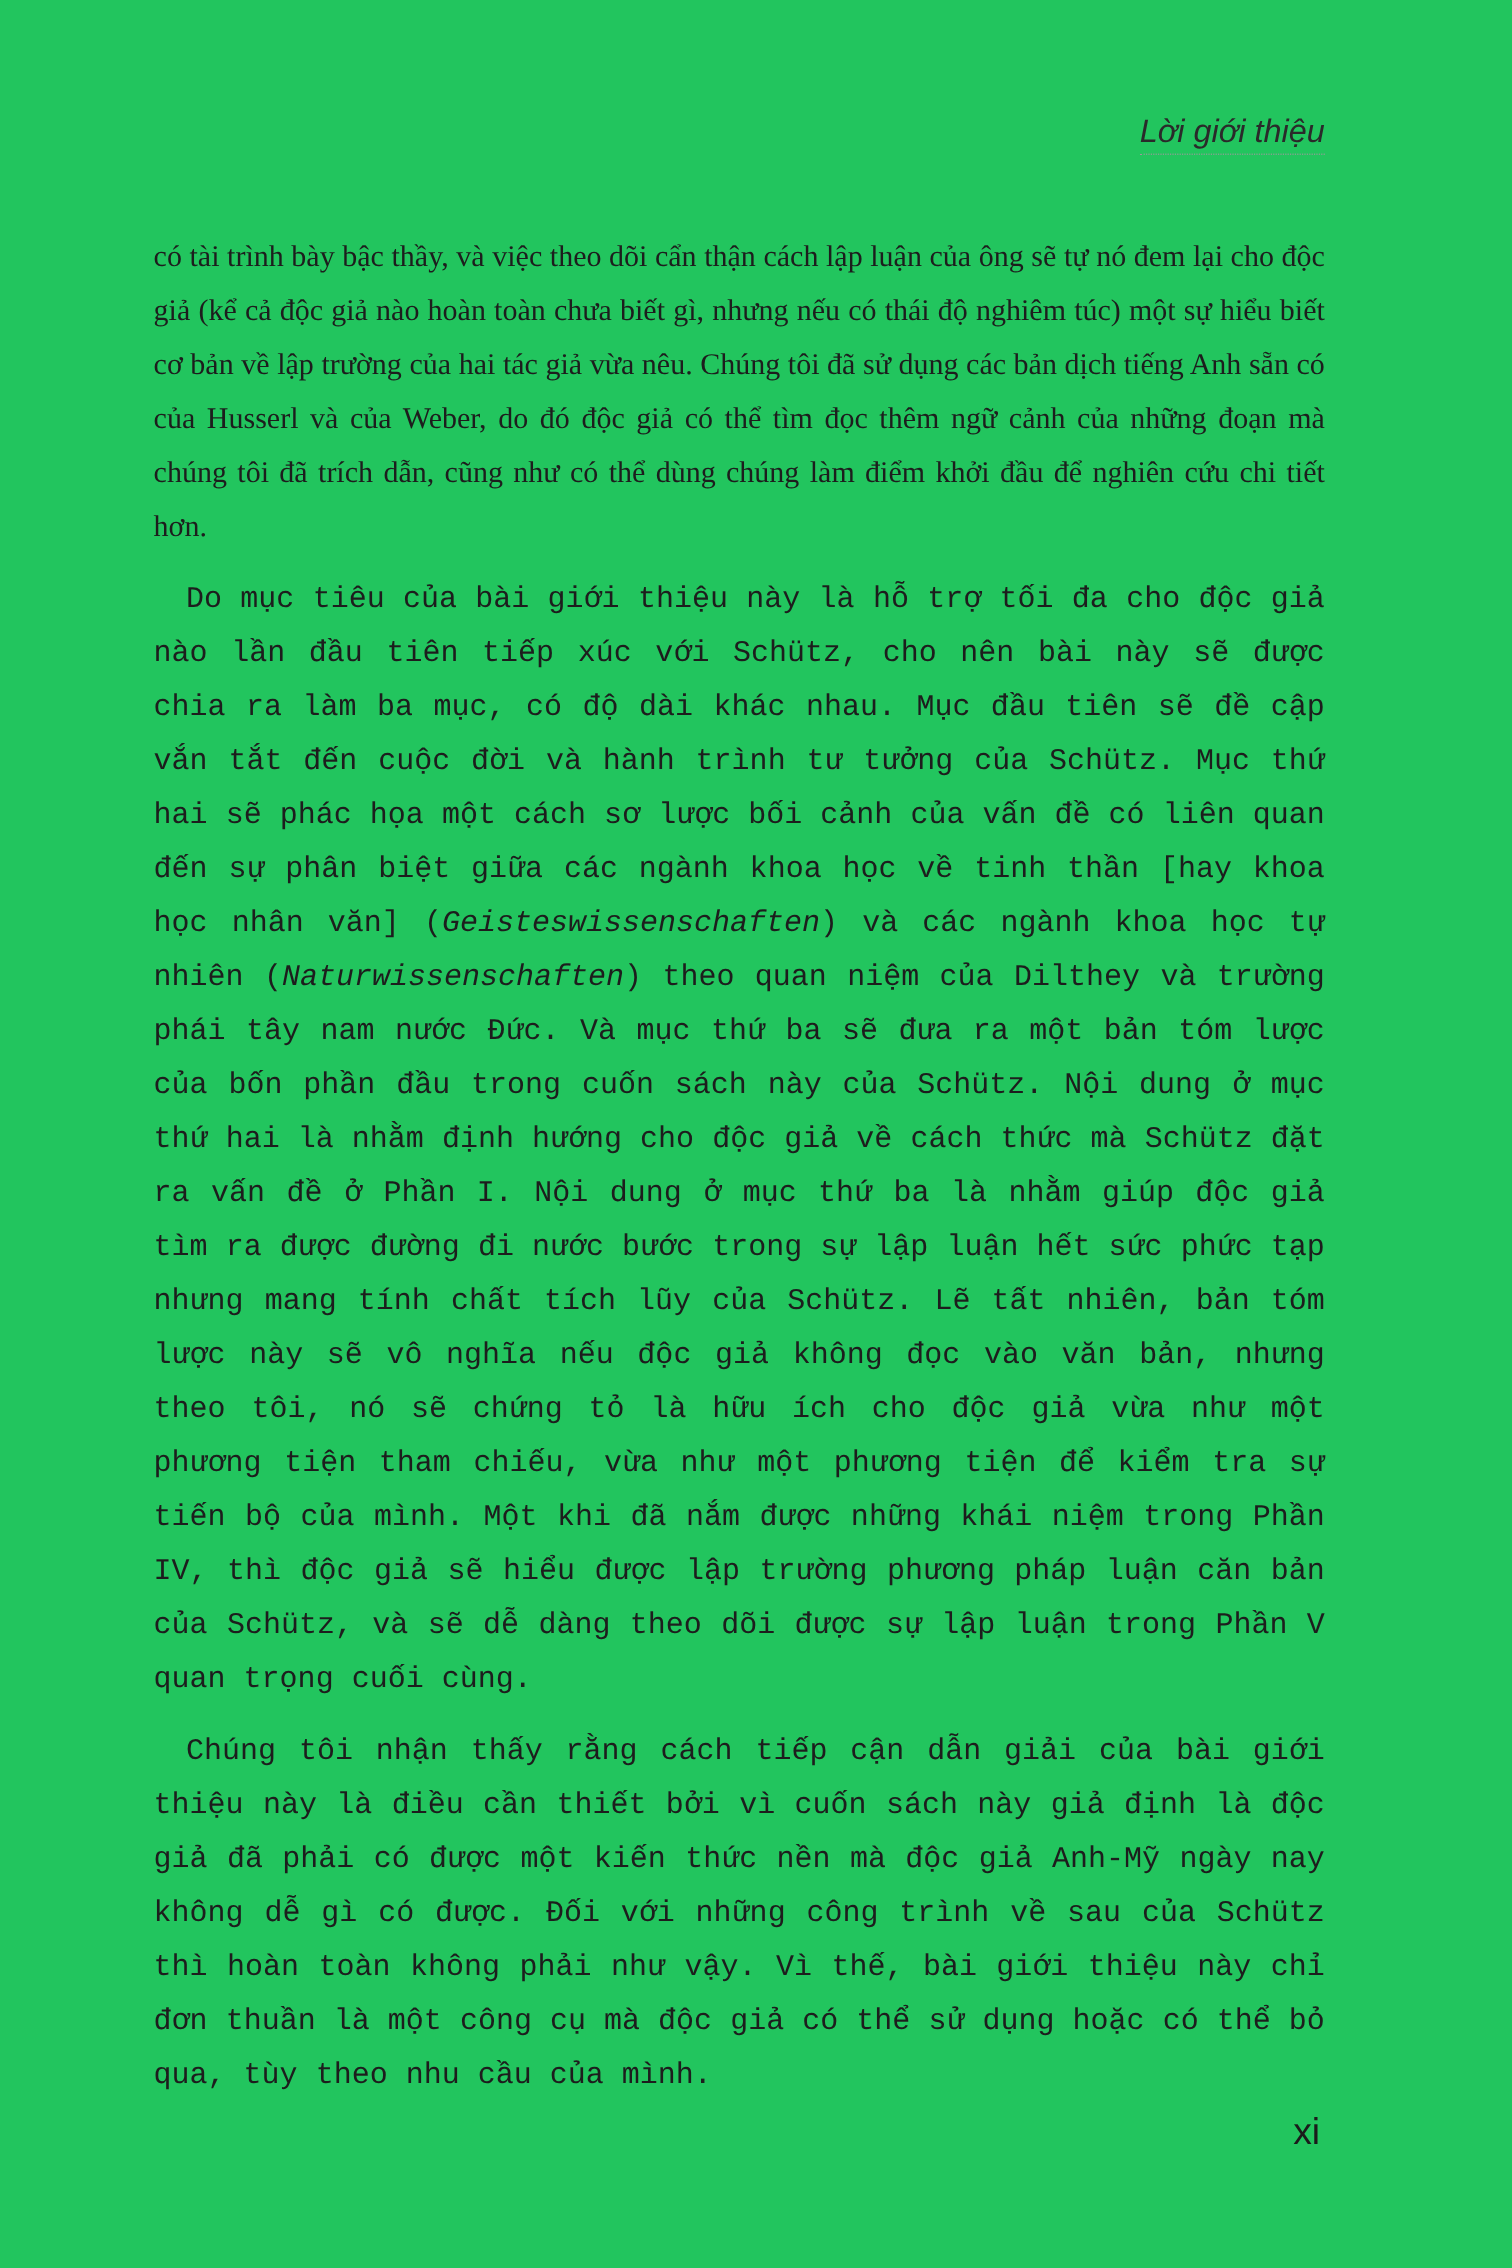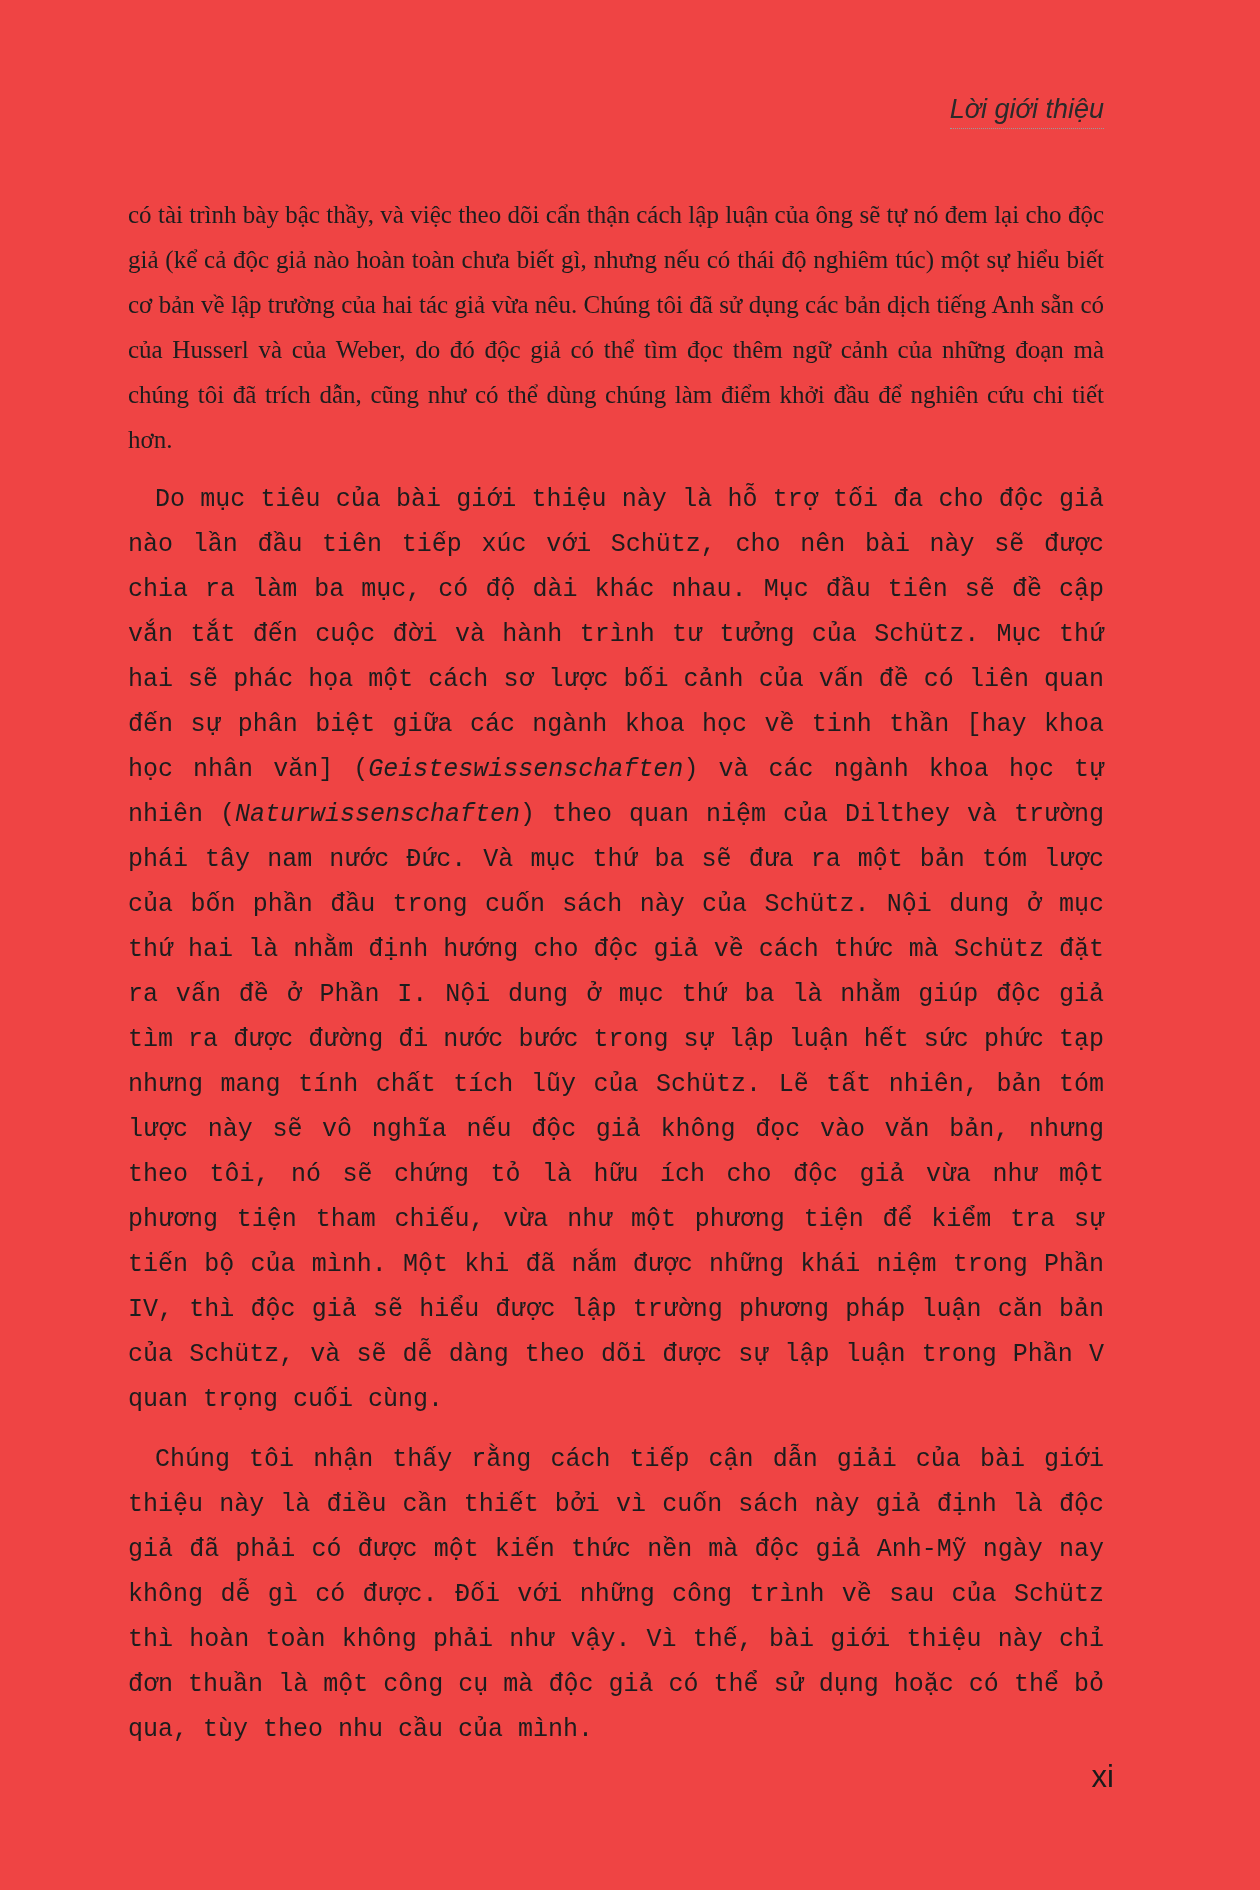--- a/index.html
+++ b/index.html
@@ -4,21 +4,21 @@
 <style>
   html, body {
     margin: 0;
     padding: 0;
     background: #ffffff;
   }
   .page {
     position: relative;
     width: 1260px;
     height: 1890px;
-    background: #ef4444;
+    background: #22c55e;
     overflow: hidden;
     font-family: "Liberation Serif", serif;
     color: #1d1d1d;
   }
   .running-header {
     position: absolute;
     top: 94px;
     right: 156px;
     font-family: "Liberation Sans", sans-serif;
     font-style: italic;
@@ -45,21 +45,21 @@
   .page-body p.indent {
     text-indent: 27px;
     font-family: Liberation Mono, monospace;
   }
   .page-body em {
     font-style: italic;
   }
   .page-number {
     position: absolute;
     top: 1760px;
-    right: 146px;
+    right: 160px;
     font-family: "Liberation Sans", sans-serif;
     font-size: 31px;
     line-height: 34px;
     color: #1b1b1b;
   }
 </style>
 </head>
 <body>
 
 <div class="page">

